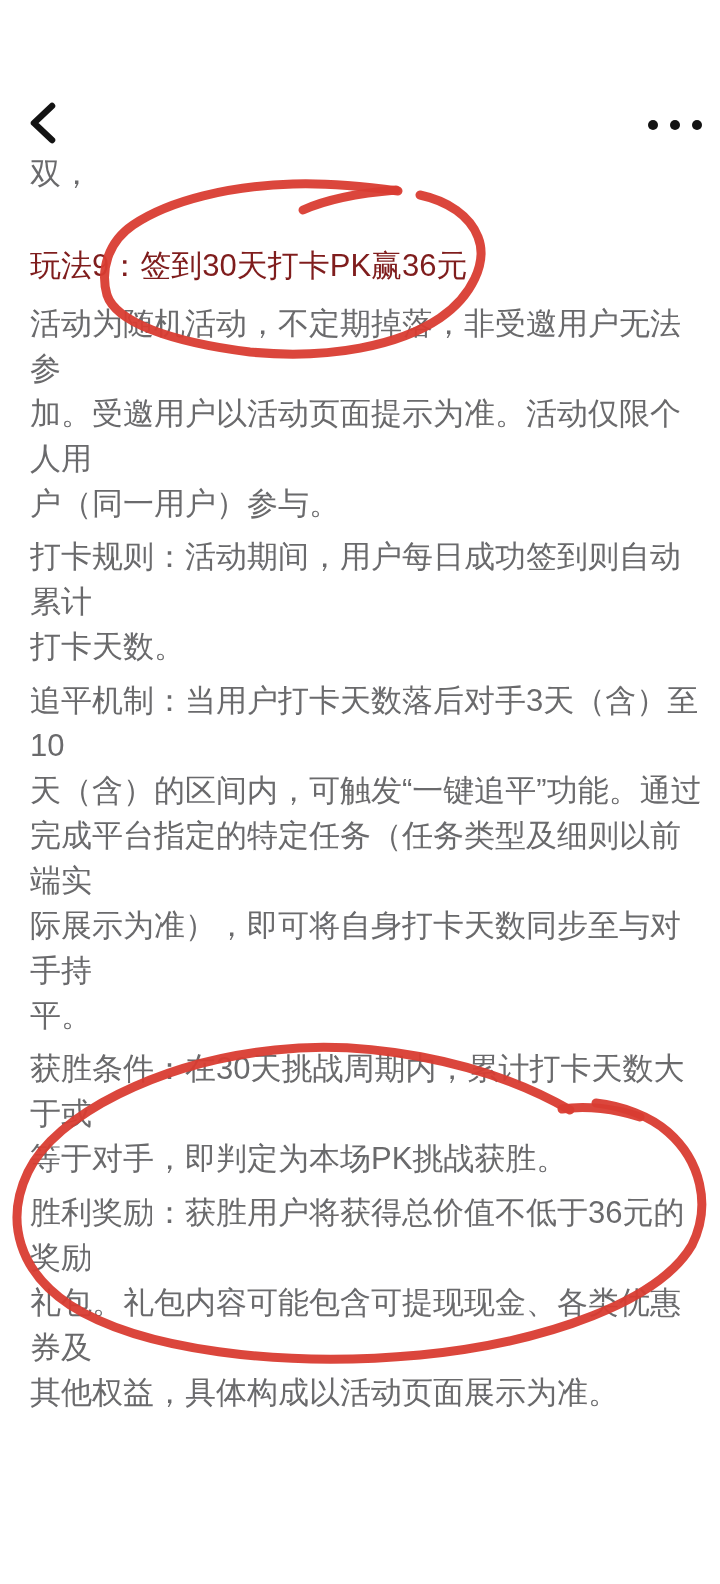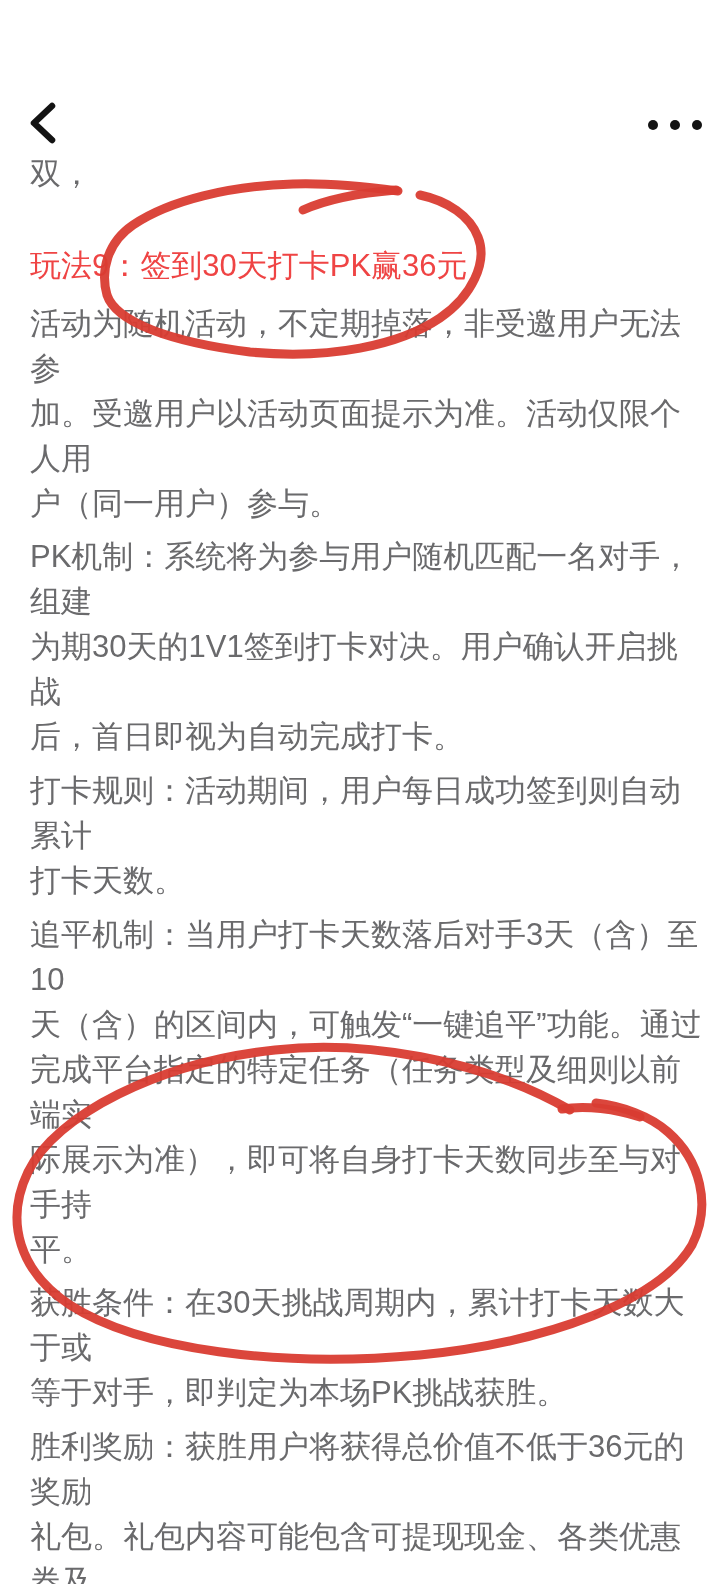--- a/index.html
+++ b/index.html
@@ -25,21 +25,21 @@
   
   .content{
     position:absolute;left:30px;top:151px;width:676px;
     font-size:31px;line-height:45px;color:#6a6a6c;
     letter-spacing:0;
   }
   .content p{
     margin:0;white-space:pre-line;
   }
   .p-frag{margin-bottom:47px !important;}
-  .p-heading{margin-bottom:13px !important;color:#ef4444;}
+  .p-heading{margin-bottom:13px !important;color:#7f1d1d;}
   .p-m8{margin-bottom:8px !important;}
   .p-m9{margin-bottom:9px !important;}
   .p-m13{margin-bottom:13px !important;}
   .p-m17{margin-bottom:17px !important;}
 
   
   .annot-layer{position:absolute;left:0;top:0;pointer-events:none;}
   .annot{
     fill:none;stroke:#d93c32;stroke-width:9;
     stroke-linecap:round;stroke-linejoin:round;opacity:.95;
@@ -63,23 +63,20 @@
     <span class="dot"></span>
     <span class="dot"></span>
   </button>
 
   <div class="content">
     <p class="p-frag">双，</p>
     <p class="p-heading">玩法9：签到30天打卡PK赢36元</p>
     <p class="p-m8">活动为随机活动，不定期掉落，非受邀用户无法参
 加。受邀用户以活动页面提示为准。活动仅限个人用
 户（同一用户）参与。</p>
-    <p class="p-m9">PK机制：系统将为参与用户随机匹配一名对手，组建
-为期30天的1V1签到打卡对决。用户确认开启挑战
-后，首日即视为自动完成打卡。</p>
     <p class="p-m9">打卡规则：活动期间，用户每日成功签到则自动累计
 打卡天数。</p>
     <p class="p-m8">追平机制：当用户打卡天数落后对手3天（含）至10
 天（含）的区间内，可触发“一键追平”功能。通过
 完成平台指定的特定任务（任务类型及细则以前端实
 际展示为准），即可将自身打卡天数同步至与对手持
 平。</p>
     <p class="p-m9">获胜条件：在30天挑战周期内，累计打卡天数大于或
 等于对手，即判定为本场PK挑战获胜。</p>
     <p class="p-m17">胜利奖励：获胜用户将获得总价值不低于36元的奖励

